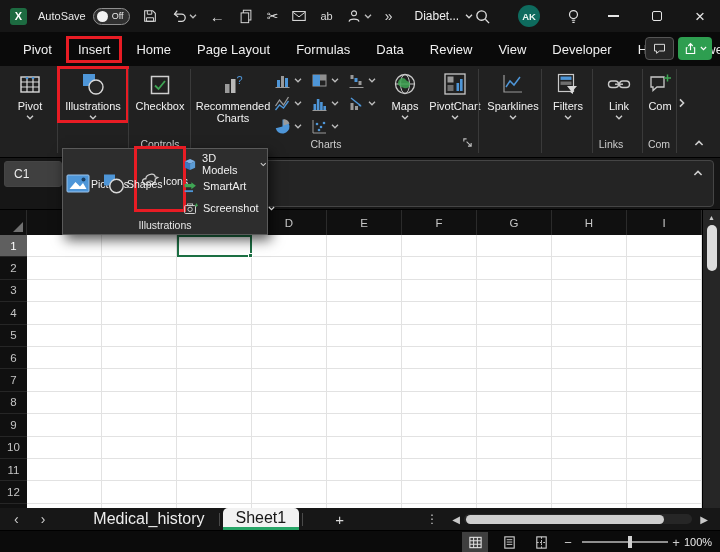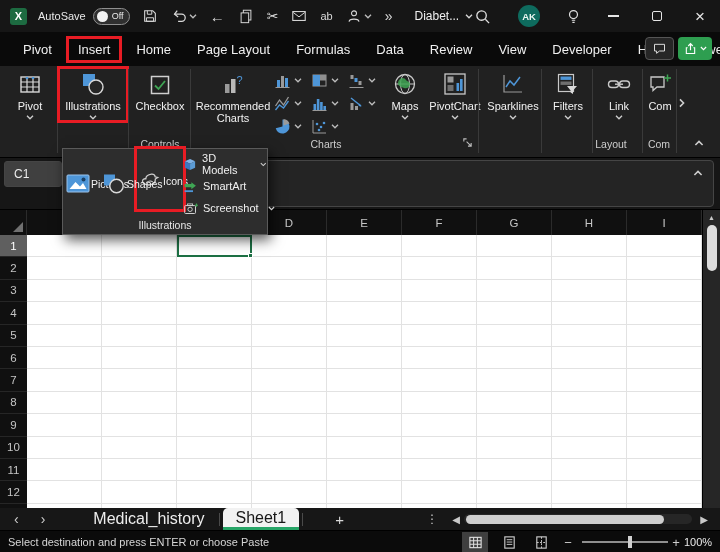--- a/index.html
+++ b/index.html
@@ -591,21 +591,21 @@
       <span class="ric">
           <svg width="26" height="26">
             <use href="#i-link"></use>
           </svg>
         </span>
       <span class="rlbl">Link</span>
       <svg class="chv" width="8" height="5">
           <use href="#chev"></use>
         </svg>
     </div>
-    <div class="glabel" style="left:586px;width:50px">Layout</div>
+    <div class="glabel" style="left:586px;width:50px">Links</div>
     <div class="vsep" style="left:642px"></div>
     <div class="rbtn clip" style="left:646px;width:28px">
       <span class="ric">
           <svg width="26" height="26">
             <use href="#i-comment-plus"></use>
           </svg>
         </span>
       <span class="rlbl">Com</span>
     </div>
     <div class="glabel clip" style="left:644px;width:30px">Com</div>
@@ -684,21 +684,20 @@
     <span class="addsheet" style="margin-left:32px">+</span>
     <span class="hs-dots">⋮</span>
     <span class="hs-left">◀</span>
     <span class="hs-track">
         <span class="hs-thumb"></span>
       </span>
     <span class="hs-right">▶</span>
   </div>
 
   <div class="statusbar">
-    <span class="stmsg">Select destination and press ENTER or choose Paste</span>
     <span class="st-abs" style="right:232px;width:26px">
         <span class="viewbtn sel">
           <svg width="15" height="15">
             <use href="#i-gridview"></use>
           </svg>
         </span>
       </span>
     <span class="st-abs" style="right:198px;width:26px">
         <span class="viewbtn">
           <svg width="15" height="15">

